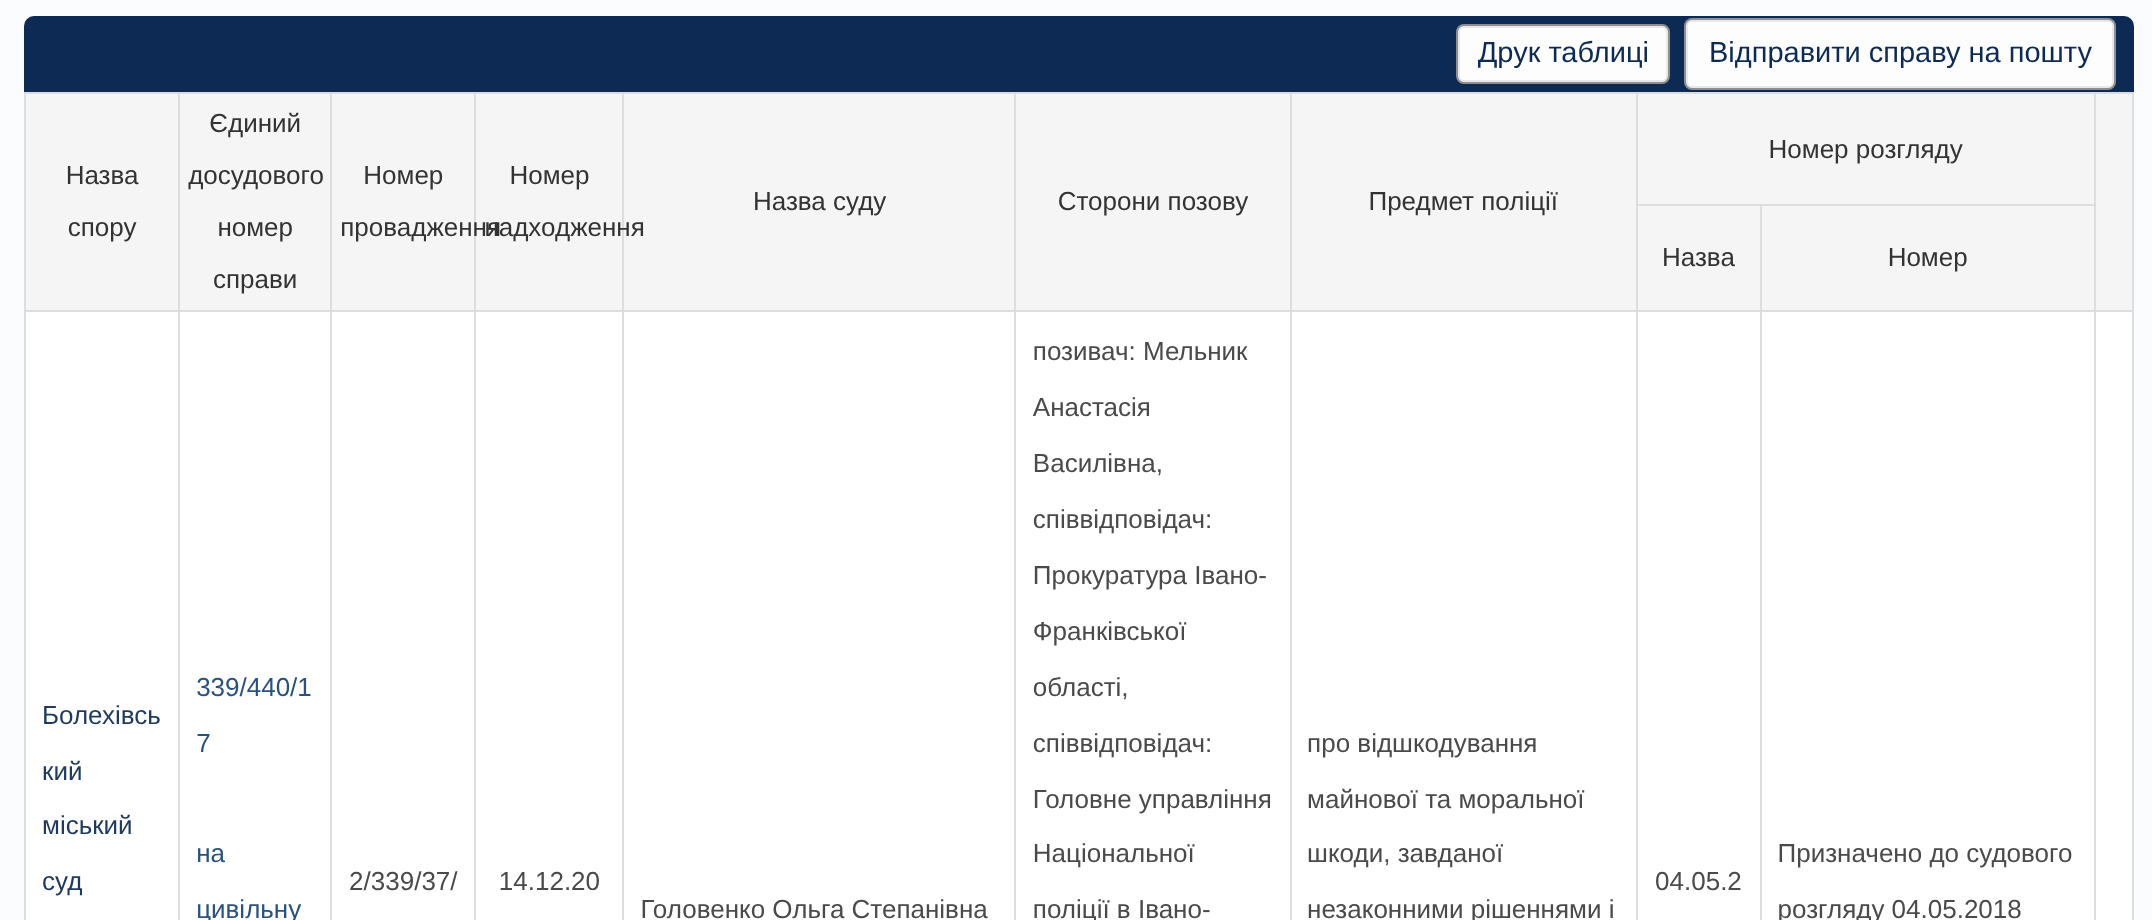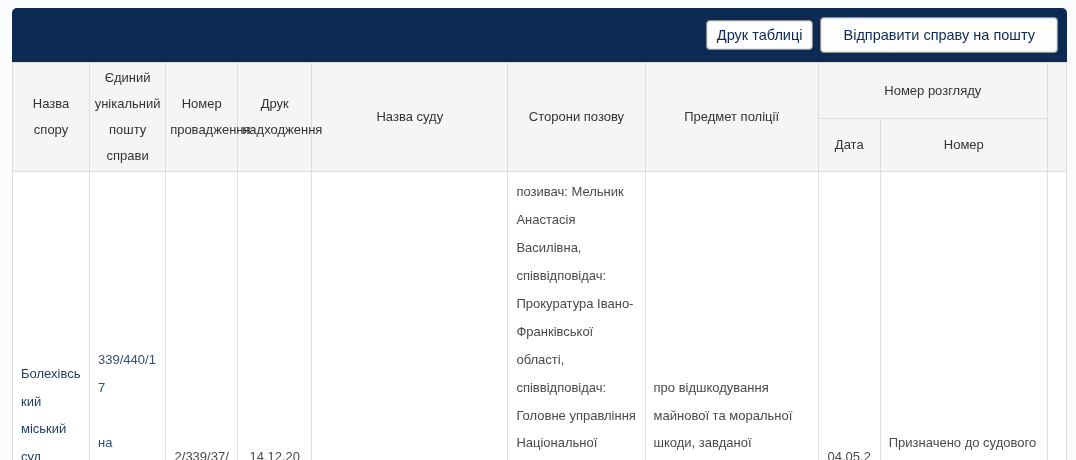--- a/index.html
+++ b/index.html
@@ -9,40 +9,40 @@
     background: #fbfcfd;
     font-family: "Liberation Sans", sans-serif;
   }
   .wrap {
     position: absolute;
     left: 12px; top: 8px;
     width: 1055px;
   }
   .topbar {
     background: #0d2a54;
-    height: 54px;
+    height: 38px;
     border-radius: 5px 5px 0 0;
     display: flex;
     align-items: center;
     justify-content: flex-end;
     gap: 7px;
     padding-right: 9px;
   }
   .btn {
     background: #fdfdfd;
     color: #0d2a54;
     border: 1px solid #8f8f8f;
     border-radius: 4px;
     font-family: inherit;
     font-size: 14.5px;
     padding: 6px 10px;
     cursor: pointer;
     box-shadow: 0 0 0 1px #e8e8e8 inset;
   }
-  .btn.large { padding: 9px 22px; }
+  .btn.large { padding: 9px 11px; }
   table {
     width: 100%;
     border-collapse: collapse;
     table-layout: fixed;
     background: #ffffff;
   }
   th {
     background: #f5f5f5;
     color: #333333;
     font-weight: normal;
@@ -88,31 +88,31 @@
       <col style="width:196px">
       <col style="width:137px">
       <col style="width:173px">
       <col style="width:62px">
       <col style="width:167px">
       <col style="width:19px">
     </colgroup>
     <thead>
       <tr style="height:36px">
         <th rowspan="2">Назва спору</th>
-        <th rowspan="2">Єдиний унікальний пошту справи</th>
+        <th rowspan="2">Єдиний досудового номер справи</th>
         <th rowspan="2">Номер провадження</th>
-        <th rowspan="2">Друк надходження</th>
+        <th rowspan="2">Номер надходження</th>
         <th rowspan="2">Назва суду</th>
         <th rowspan="2">Сторони позову</th>
         <th rowspan="2">Предмет поліції</th>
         <th colspan="2">Номер розгляду</th>
         <th rowspan="2"></th>
       </tr>
       <tr style="height:34px">
-        <th>Дата</th>
+        <th>Назва</th>
         <th>Номер</th>
       </tr>
     </thead>
     <tbody>
       <tr class="data-row">
         <td class="court-name">Болехівський міський суд Івано-Франківської області</td>
         <td>
           <span class="case-link">339/440/17</span>
           <span class="case-link case-type">на цивільну справу (позовне провадження)</span>
         </td>

